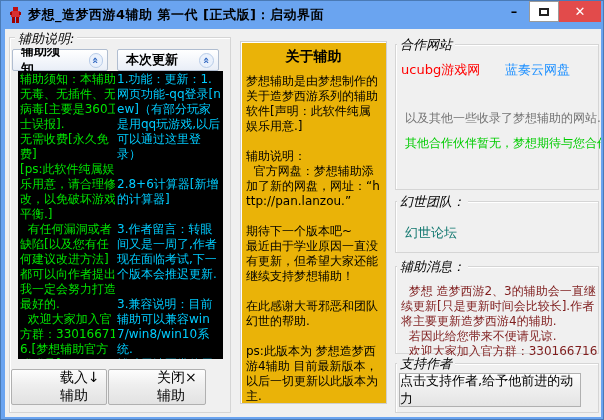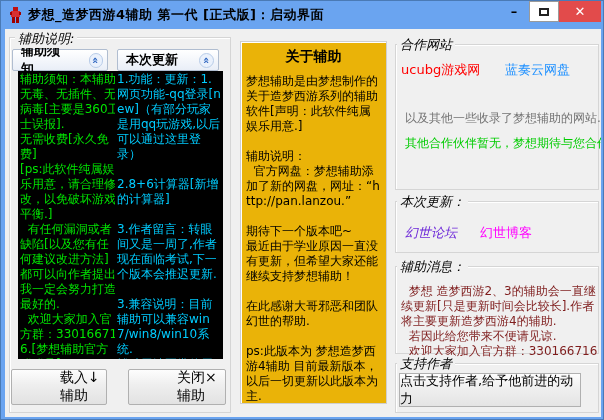--- a/index.html
+++ b/index.html
@@ -51,21 +51,21 @@
   .blackpanel { position:absolute; top:42px; height:288px; background:#000;
                 padding:1px 2px; font-size:12px; line-height:15px;
                 white-space:pre-wrap; word-break:break-all; overflow:hidden; }
   .bp1 { left:13px;   width:104px; color:#00e400; }
   .bp2 { left:110px; width:108px; color:#00ccff; }
 
   .pushbtn { position:absolute; height:36px; background:linear-gradient(#fdfdfd,#eeeeee 45%,#e2e2e2);
              border:1px solid #b0b0b0; border-radius:2px; font-size:14px; color:#000;
              display:flex; align-items:center; justify-content:center; cursor:pointer;padding-left:48px; }
   .btn-load  { left:6px;   top:340px; width:96px; }
-  .btn-close { left:123px; top:340px; width:98px; }
+  .btn-close { left:103px; top:340px; width:98px; }
 
   
   .about { position:absolute; left:235px; top:12px; width:147px; height:363px;
            background:#eab308; border:1px solid #cfcfcf;
            box-shadow:inset 1px 1px 0 #fff; padding:6px 5px; overflow:hidden; }
   .about h1 { font-size:14px; font-weight:bold; text-align:center; margin-bottom:8px; }
   .about .body { font-size:12px; line-height:15px; color:#000;
                  white-space:pre-wrap; word-break:break-all; }
 
   
@@ -77,21 +77,21 @@
   .l-news     { left:392px; top:229px; }
   .g-support  { left:390px; top:334px; width:204px; height:50px; }
   .l-support  { left:392px; top:326px;text-align:center; }
 
   .linkrow { display:flex; margin:10px 6px 0 6px; }
   .linkrow .link { width:50%; font-size:13px; cursor:pointer; white-space:nowrap; }
   .lk-red    { color:#ff0000; }
   .lk-blue   { color:#1e90ff; }
   .lk-green  { color:#009000; }
   .lk-purple { color:#8000a0; }
-  .lk-orange { color:#6d28d9;font-style:italic; }
+  .lk-orange { color:#0f766e; }
   .lk-magenta{ color:#ff00ff; }
 
   .note { margin:10px 6px 0 10px; font-size:12px; line-height:15px;
           white-space:pre-wrap; word-break:break-all; }
   .note-orange { color:#737373;margin-top:32px; }
   .note-green  { color:#00cc00; }
 
   .news-text { margin:8px 4px 0 4px; font-size:12px; line-height:15px;
                color:#7f1d1d; white-space:pre-wrap; word-break:break-all; }
 
@@ -181,24 +181,23 @@
     <div style="position:absolute; left:390px; top:22px; width:220px;">
       <div class="linkrow">
         <span class="link lk-red">ucubg游戏网</span>
         <span class="link lk-blue">蓝奏云网盘</span>
       </div>
       <div class="note note-orange">以及其他一些收录了梦想辅助的网站.</div>
       <div class="note note-green">其他合作伙伴暂无，梦想期待与您合作</div>
     </div>
 
     <div class="groupbox g-team"></div>
-    <span class="grouplabel l-team">本次更新：</span>
+    <span class="grouplabel l-team">幻世团队：</span>
     <div class="linkrow" style="position:absolute; left:394px; top:185px; width:150px;">
       <span class="link lk-orange">幻世论坛</span>
-      <span class="link lk-magenta">幻世博客</span>
     </div>
 
     <div class="groupbox g-news"></div>
     <span class="grouplabel l-news">辅助消息：</span>
     <div class="news-text" style="position:absolute; left:392px; top:247px; width:200px;">  梦想 造梦西游2、3的辅助会一直继续更新[只是更新时间会比较长].作者将主要更新造梦西游4的辅助.
   若因此给您带来不便请见谅.
   欢迎大家加入官方群：330166716一起交流.</div>
 
     <div class="groupbox g-support"></div>
     <span class="grouplabel l-support">支持作者</span>

